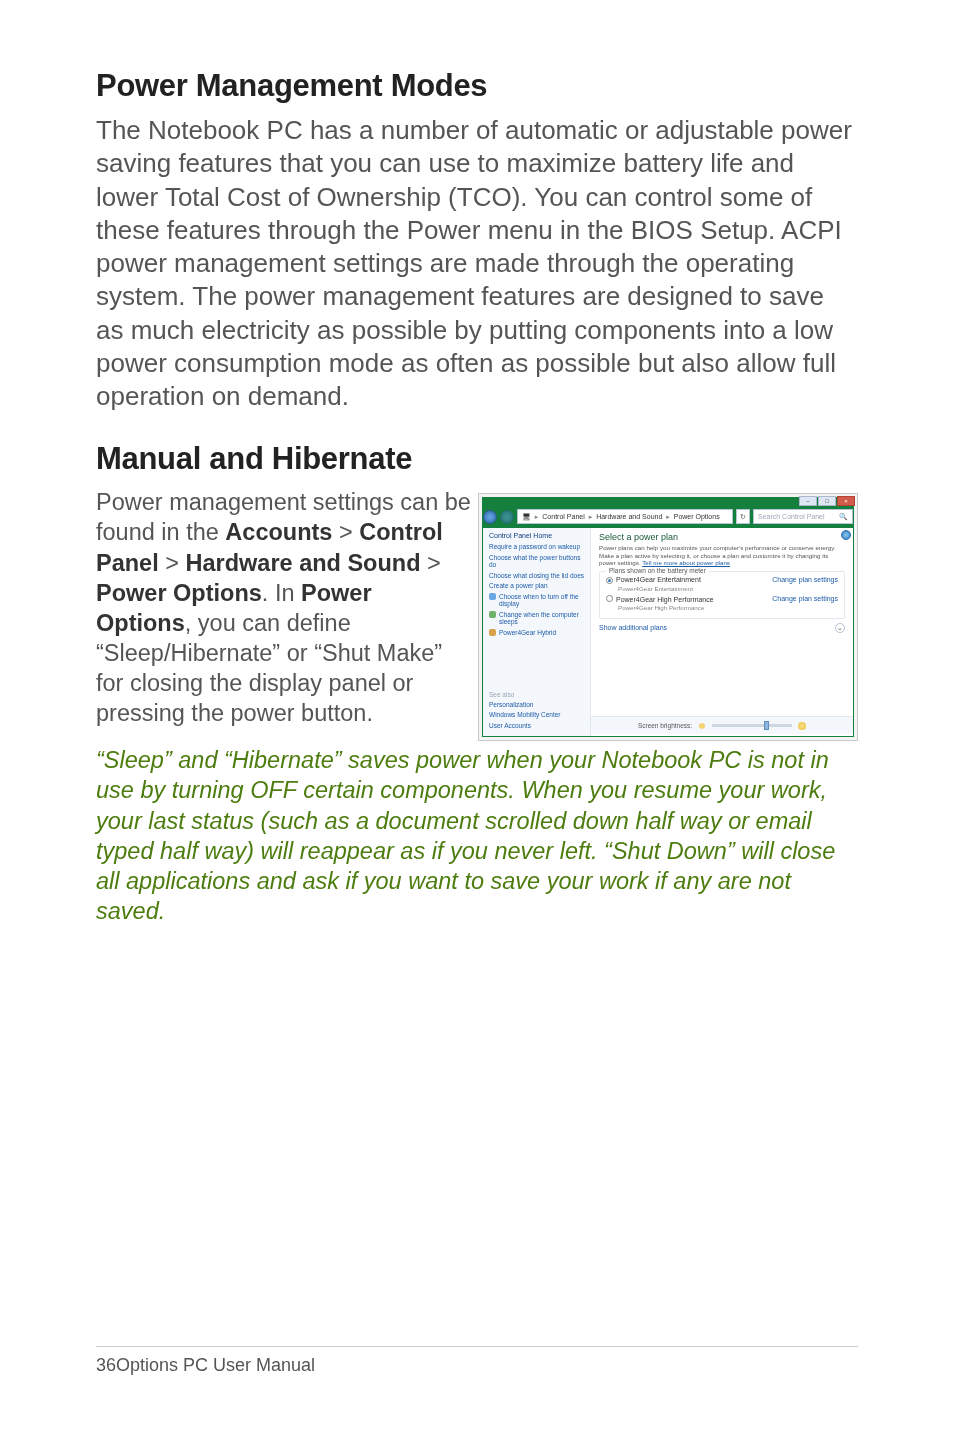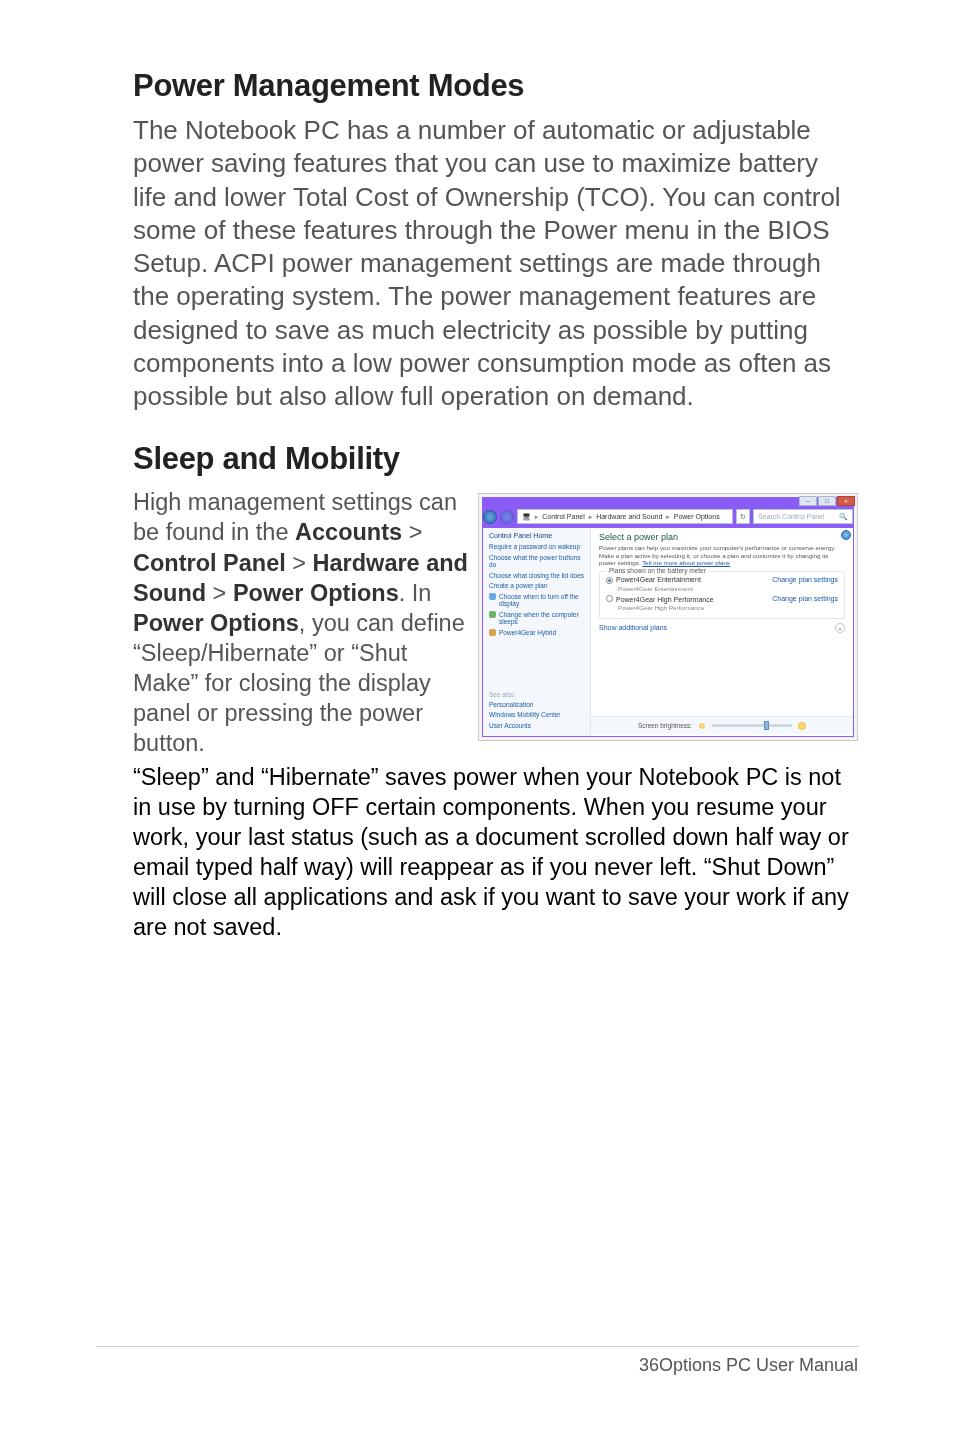--- a/index.html
+++ b/index.html
@@ -5,21 +5,20 @@
   * { box-sizing: border-box; margin: 0; padding: 0; }
   html, body { width: 954px; height: 1438px; }
   body {
     font-family: "Segoe UI", "Myriad Pro", Arial, sans-serif;
     color: #3b3b3b;
     background: #fff;
     position: relative;
   }
   .page {
     padding: 68px 96px 0 96px;
-    margin-left: 37px;
   }
   h2.section-title {
     font-size: 31px;
     font-weight: 700;
     color: #222;
     margin-bottom: 10px;
     letter-spacing: -0.3px;
   }
   p.body {
     font-size: 26px;
@@ -37,21 +36,21 @@
     line-height: 1.28;
     color: #555;
   }
   .figure {
     float: right;
     width: 380px;
     height: 248px;
     margin-left: 6px;
     margin-top: 6px;
     border: 1px solid #c9c9c9;
-    background: #8b5cf6;
+    background: #15803d;
     box-shadow: 0 0 0 3px #f4f4f4 inset;
     position: relative;
     font-family: "Segoe UI", Tahoma, sans-serif;
   }
   .win-titlebar {
     position: absolute; top: 2px; right: 2px;
     display: flex; gap: 1px;
   }
   .win-btn {
     width: 18px; height: 10px;
@@ -173,45 +172,46 @@
     width: 80px; height: 3px; background: #cfd8e2; position: relative;
   }
   .slider-thumb {
     position: absolute; top: -3px; left: 52px;
     width: 5px; height: 9px; background: #8eb7e0; border: 1px solid #5a8ec2;
   }
   .sun { width: 8px; height: 8px; border-radius: 50%; background: radial-gradient(#ffe48a, #e6b93a); }
   .continuation {
     font-size: 23.5px;
     line-height: 1.28;
-    color: #000000;
+    color: #4d7c0f;
     margin-top: 4px;
+    font-style: italic;
   }
   b, .bold { font-weight: 700; color: #333; }
   .footer {
     position: absolute;
     bottom: 62px;
     left: 96px; right: 96px;
     border-top: 1px solid #cfcfcf;
     padding-top: 8px;
-    display: flex; justify-content: flex-end;
+    display: flex; justify-content: flex-start;
     font-size: 18px;
     color: #555;
   }
 </style>
 </head>
 <body>
 
 <div class="page">
 
   <h2 class="section-title">Power Management Modes</h2>
 
   <p class="body">The Notebook PC has a number of automatic or adjustable power saving features that you can use to maximize battery life and lower Total Cost of Ownership (TCO). You can control some of these features through the Power menu in the BIOS Setup. ACPI power management settings are made through the operating system. The power management features are designed to save as much electricity as possible by putting components into a low power consumption mode as often as possible but also allow full operation on demand.</p>
 
-  <h2 class="section-title second">Sleep and Mobility</h2>
+  <h2 class="section-title second">Manual and Hibernate</h2>
 
   <div class="two-col">
 
     <div class="figure">
 
       <div class="win-titlebar">
         <div class="win-btn">–</div>
         <div class="win-btn">□</div>
         <div class="win-btn close">×</div>
       </div>
@@ -293,21 +293,21 @@
             <div class="slider-track">
               <div class="slider-thumb"></div>
             </div>
             <div class="sun"></div>
           </div>
         </div>
       </div>
     </div>
 
     <p class="left-text">
-      <span>High management settings can be found in the </span><b>Accounts</b><span> &gt; </span><b>Control Panel</b><span> &gt; </span><b>Hardware and Sound</b><span> &gt; </span><b>Power Options</b><span>. In </span><b>Power Options</b><span>, you can define “Sleep/Hibernate” or “Shut Make” for closing the display panel or pressing the power button.</span>
+      <span>Power management settings can be found in the </span><b>Accounts</b><span> &gt; </span><b>Control Panel</b><span> &gt; </span><b>Hardware and Sound</b><span> &gt; </span><b>Power Options</b><span>. In </span><b>Power Options</b><span>, you can define “Sleep/Hibernate” or “Shut Make” for closing the display panel or pressing the power button.</span>
     </p>
   </div>
 
   <p class="continuation">“Sleep” and “Hibernate” saves power when your Notebook PC is not in use by turning OFF certain components. When you resume your work, your last status (such as a document scrolled down half way or email typed half way) will reappear as if you never left. “Shut Down” will close all applications and ask if you want to save your work if any are not saved.</p>
 
 </div>
 
 <div class="footer">
   <span>36</span>
   <span>Options PC User Manual</span>

